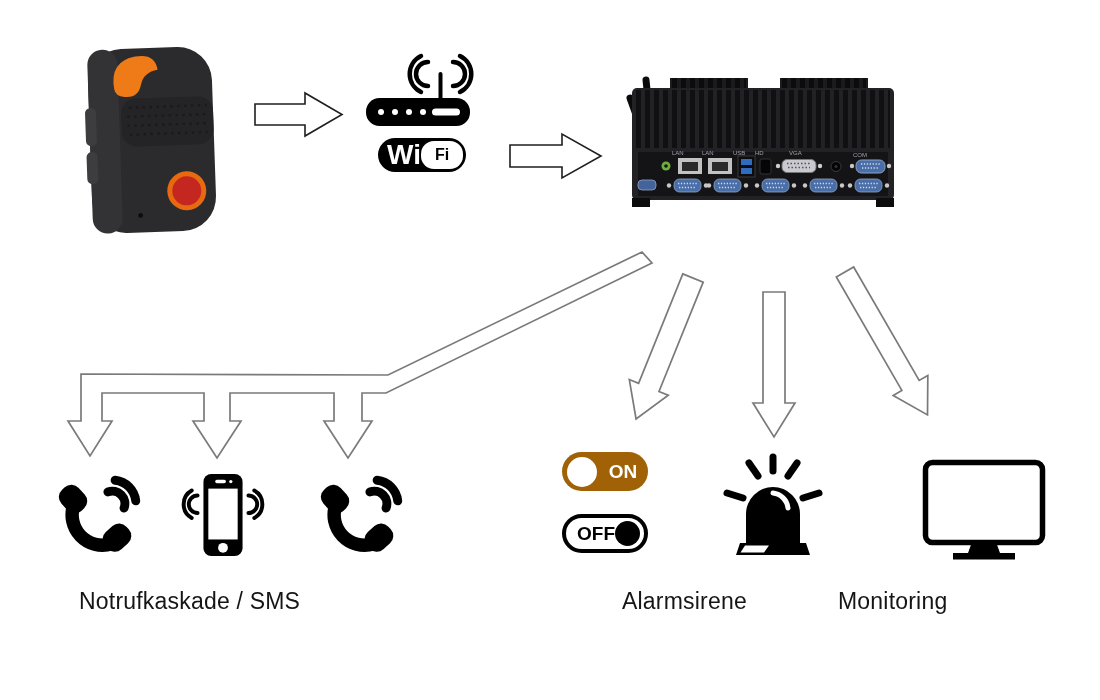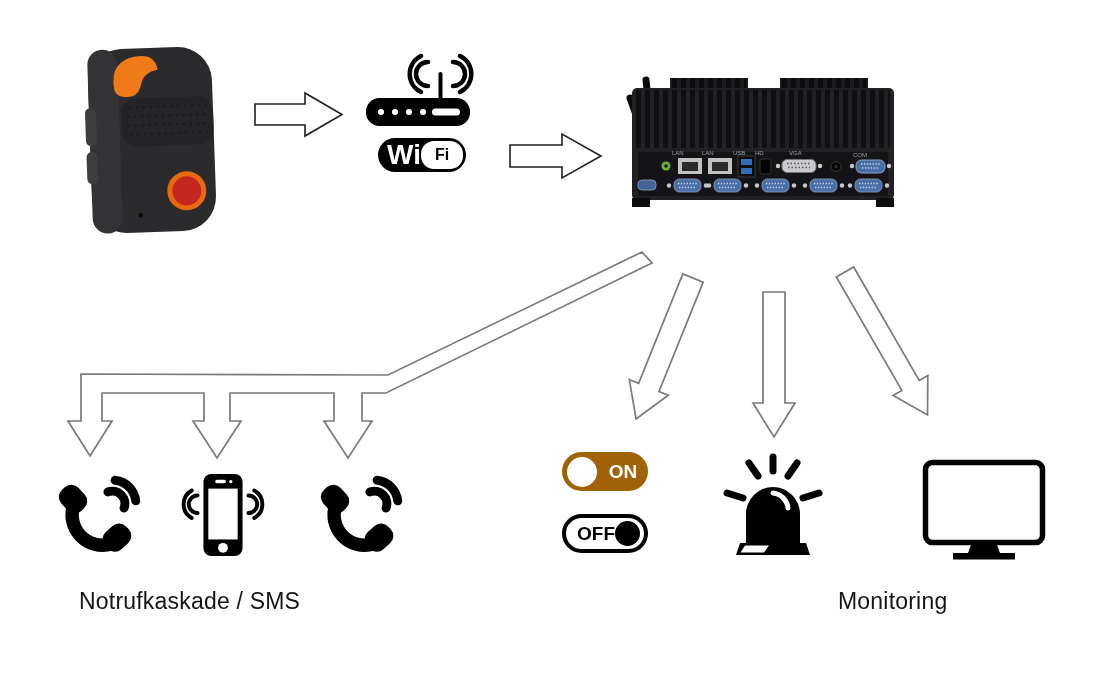--- a/index.html
+++ b/index.html
@@ -252,15 +252,16 @@
     <polygon points="27,93.5 51,93.5 46,100.5 22.5,100.5" fill="#fff"></polygon>
   </svg>
 
   <svg class="abs" style="left:920px;top:458px" width="128" height="102" viewBox="0 0 128 102">
     <rect x="5.5" y="4.5" width="117" height="80" rx="7" fill="#fff" stroke="#000" stroke-width="5.5"></rect>
     <polygon points="52,84 76,84 80,95 48,95" fill="#000"></polygon>
     <rect x="33" y="95" width="62" height="6.5" fill="#000"></rect>
   </svg>
 
   <div class="label" style="left:79px">Notrufkaskade / SMS</div>
+  <div class="label" style="left:622px">Alarmsirene</div>
   <div class="label" style="left:838px">Monitoring</div>
 
 </div>
 
 </body></html>

